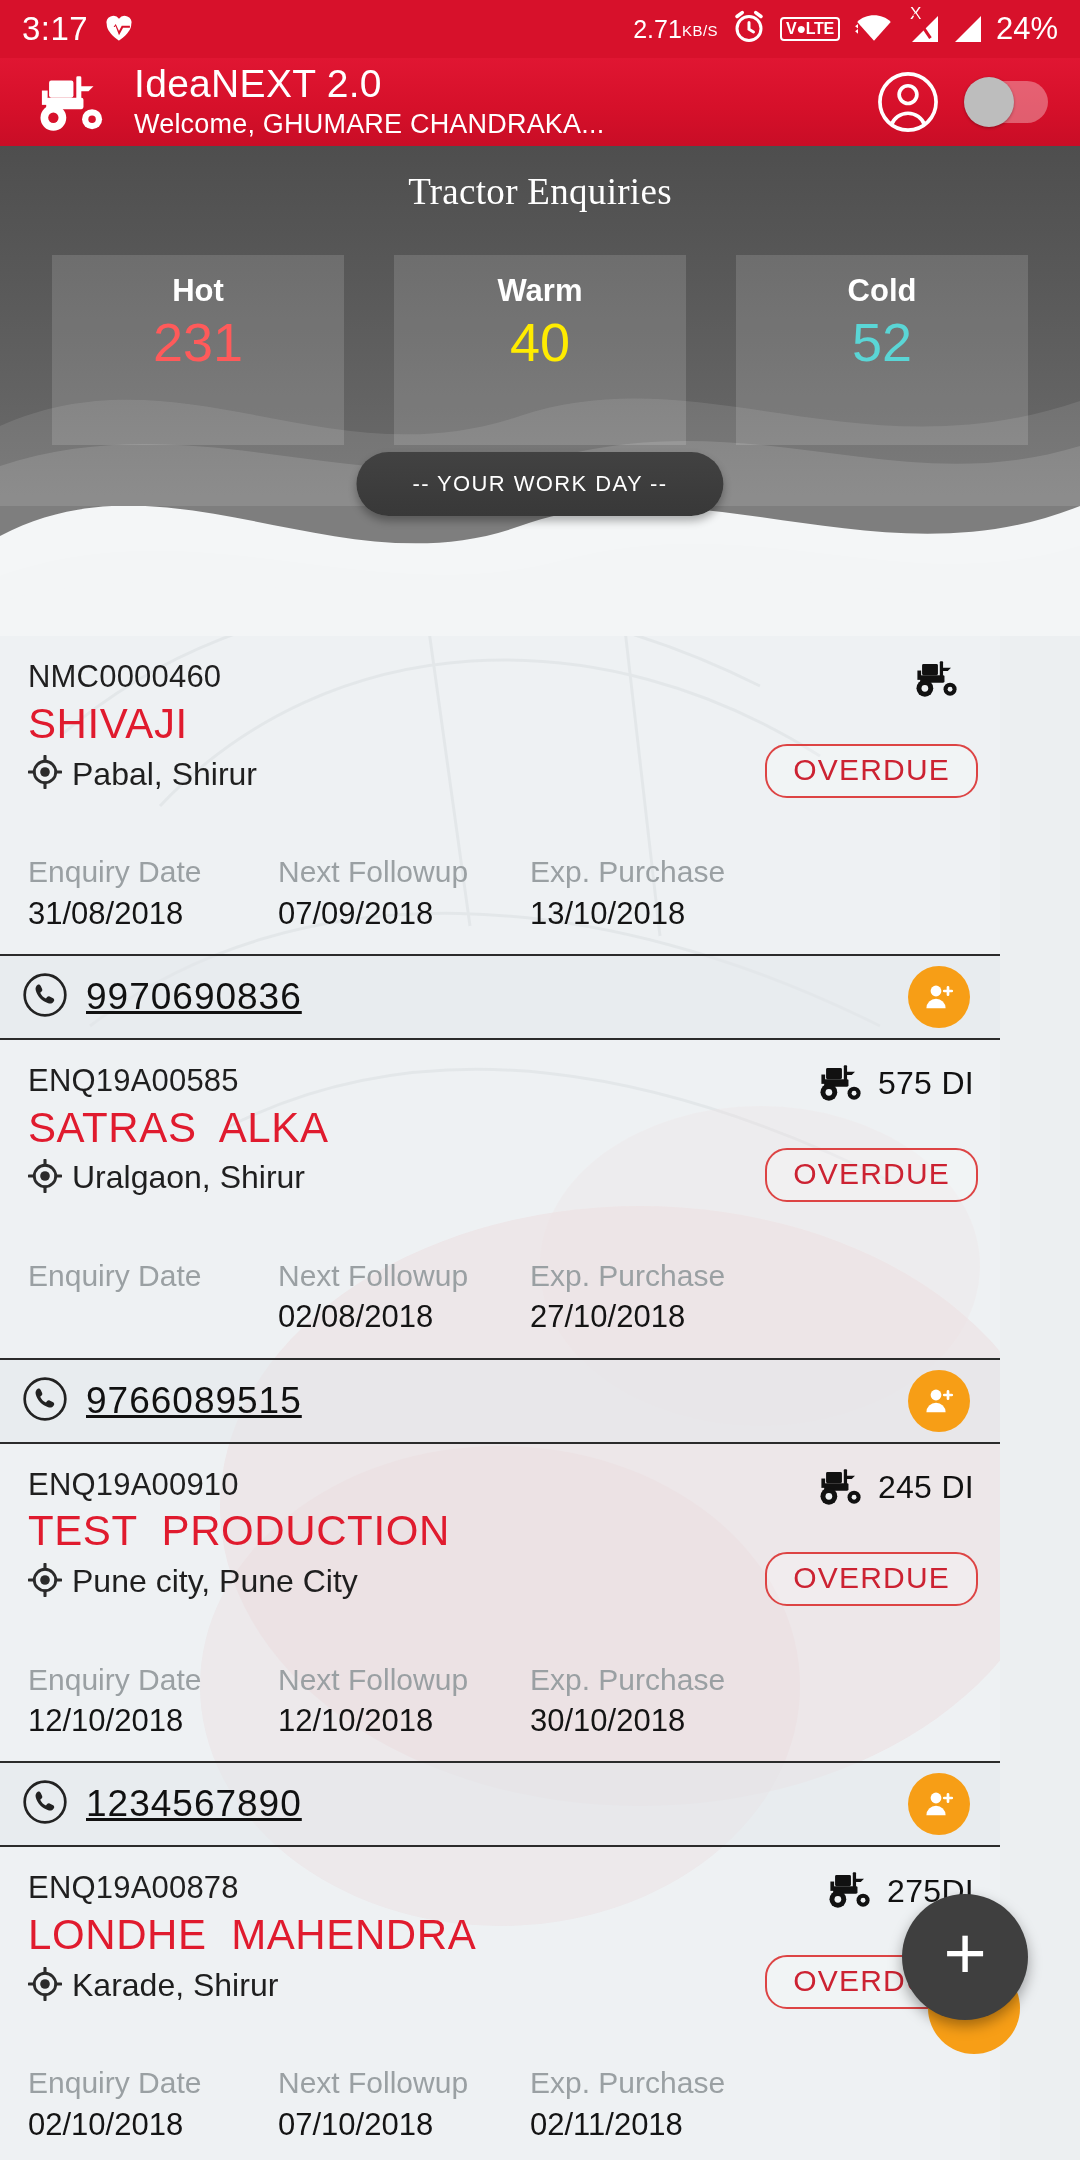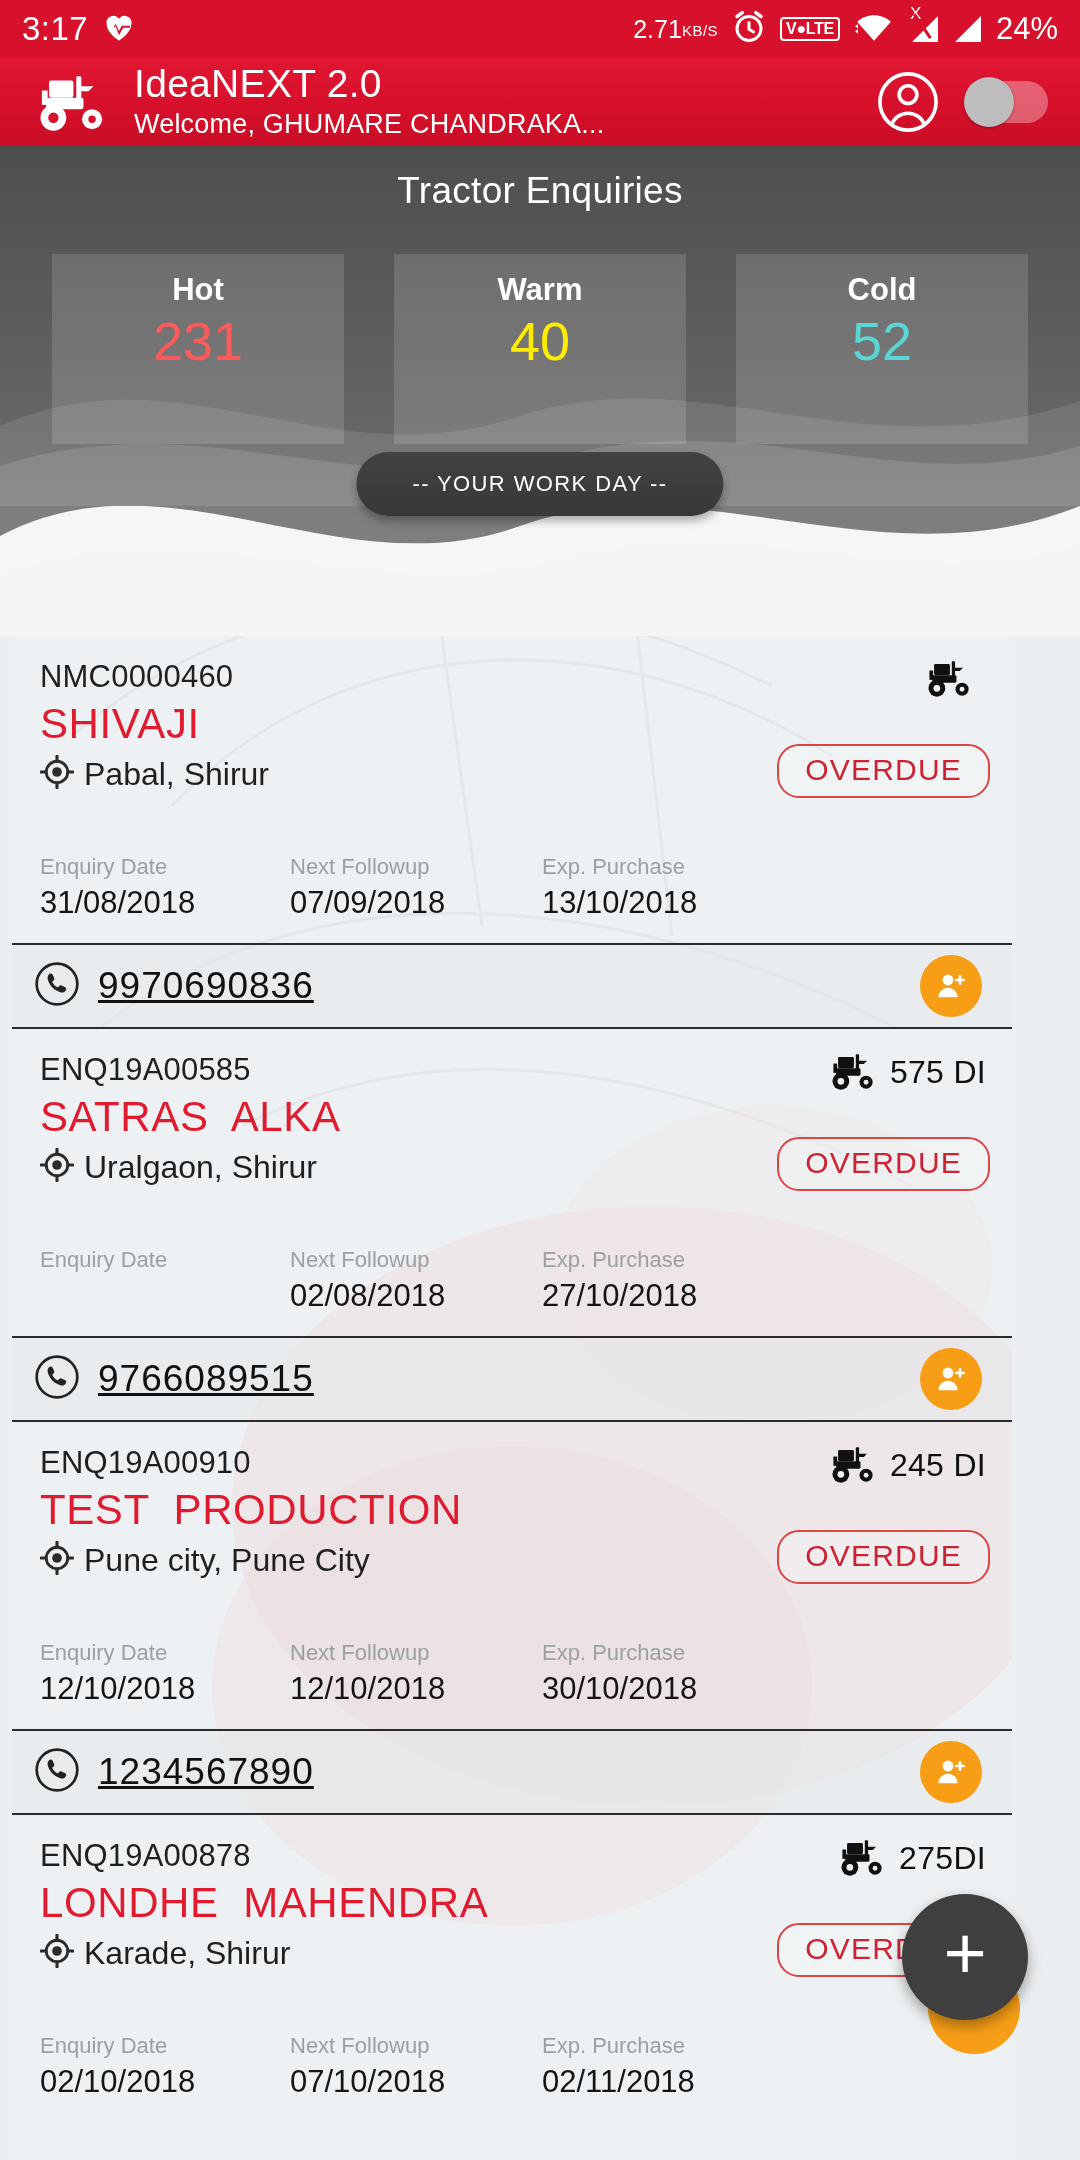--- a/index.html
+++ b/index.html
@@ -59,21 +59,21 @@
     background:#bdbdbd;box-shadow:0 1px 3px rgba(0,0,0,.3);
   }
   
   .hero{
     position:absolute;top:146px;left:0;width:1080px;height:360px;
     background:linear-gradient(180deg,#4e4e4e 0%,#5b5b5b 45%,#6d6d6d 100%);
     overflow:hidden;
   }
   .hero-title{
     text-align:center;color:#fff;font-size:37px;font-weight:400;
-    padding-top:24px;letter-spacing:.3px;position:relative;z-index:3;
+    padding-top:24px;letter-spacing:.3px;position:relative;z-index:3;font-family:Liberation Serif, serif;
   }
   .stats{
     display:flex;justify-content:space-between;
     padding:0 52px;margin-top:42px;position:relative;z-index:3;
   }
   .stat{
     width:292px;height:190px;background:rgba(255,255,255,.14);
     display:flex;flex-direction:column;align-items:center;padding-top:18px;
   }
   .stat-label{color:#fff;font-size:31px;font-weight:700;}
@@ -88,21 +88,21 @@
   .lower svg{position:absolute;top:-120px;left:0;}
   .workday{
     position:absolute;top:452px;left:50%;transform:translateX(-50%);
     background:linear-gradient(180deg,#424242 0%,#383838 100%);
     color:#fff;font-size:22px;letter-spacing:1.4px;
     padding:19px 56px;border-radius:40px;z-index:8;
     box-shadow:0 5px 9px rgba(0,0,0,.30);white-space:nowrap;
   }
   
   .list{
-    position:absolute;top:636px;left:12px;width:1000px;height:1524px;
+    position:absolute;top:636px;left:0;width:1000px;height:1524px;
     background:#eef1f3;overflow:hidden;
   }
   .bgart{position:absolute;top:-130px;left:0;width:1080px;height:1660px;opacity:.10;}
   .card{position:relative;z-index:2;padding:0 0 0 0;}
   .card-top{padding:22px 28px 0 28px;position:relative;min-height:206px;}
   .enq-id{font-size:31px;color:#1f1f1f;letter-spacing:.2px;line-height:1.25;}
   .cust-name{
     font-size:42px;color:#e01b2e;letter-spacing:.6px;margin-top:2px;line-height:1.2;
     white-space:pre;
   }
@@ -115,21 +115,21 @@
   .badge{
     position:absolute;right:22px;top:108px;
     border:2px solid #d44;border-radius:22px;
     color:#cc2232;font-size:30px;letter-spacing:1.2px;
     padding:7px 26px 9px 26px;background:rgba(255,255,255,.22);
   }
   .dates{display:flex;padding:10px 28px 8px 28px;}
   .dcol{flex:0 0 auto;}
   .dcol:nth-child(1){width:250px;}
   .dcol:nth-child(2){width:252px;}
-  .dlabel{font-size:22px;color:#9aa0a3;line-height:1.35;}
+  .dlabel{font-size:30px;color:#9aa0a3;line-height:1.35;}
   .dval{font-size:31px;color:#141414;line-height:1.3;margin-top:1px;}
   .phonerow{
     position:relative;margin-top:12px;
     border-top:2px solid #2b2b2b;border-bottom:2px solid #2b2b2b;
     background:rgba(228,232,235,.55);
     height:86px;display:flex;align-items:center;padding-left:22px;
   }
   .phone-num{
     font-size:37px;color:#111;text-decoration:underline;
     margin-left:18px;letter-spacing:1px;

